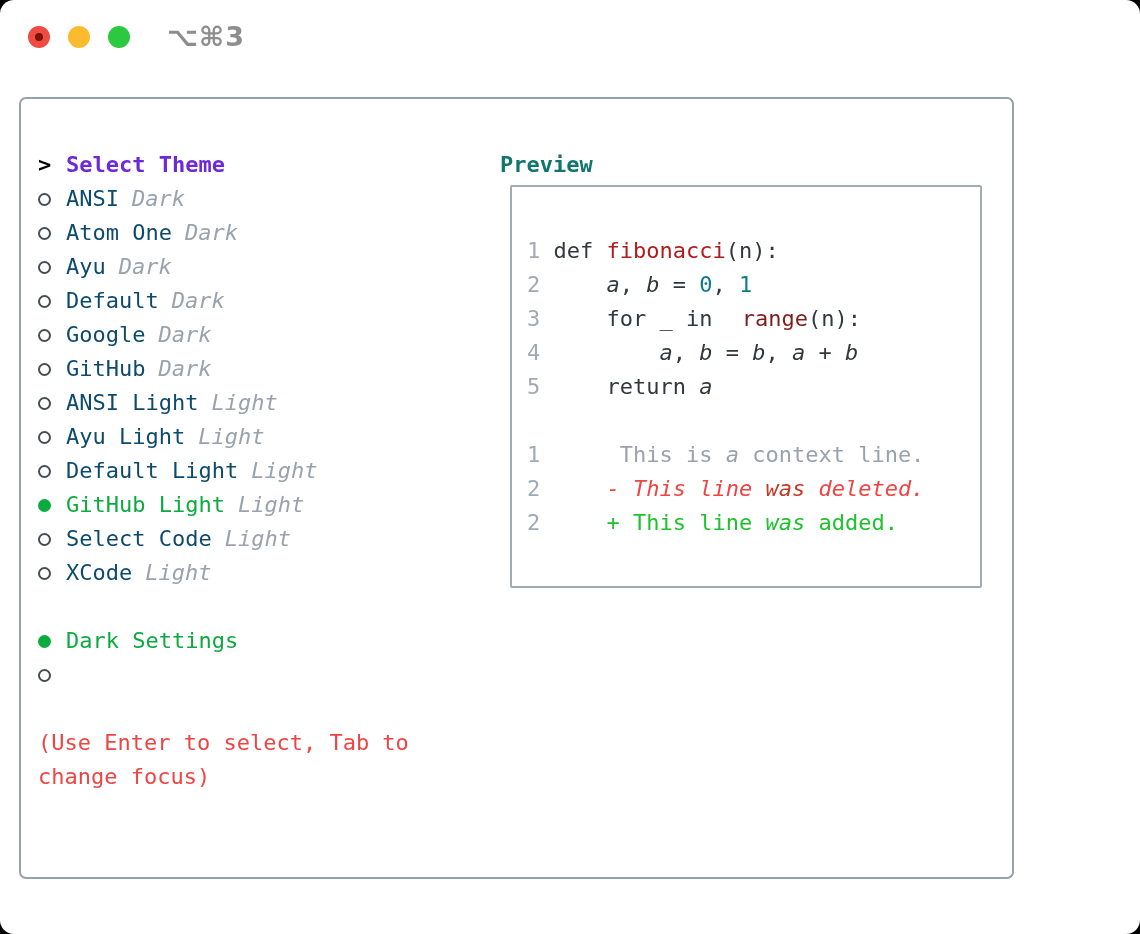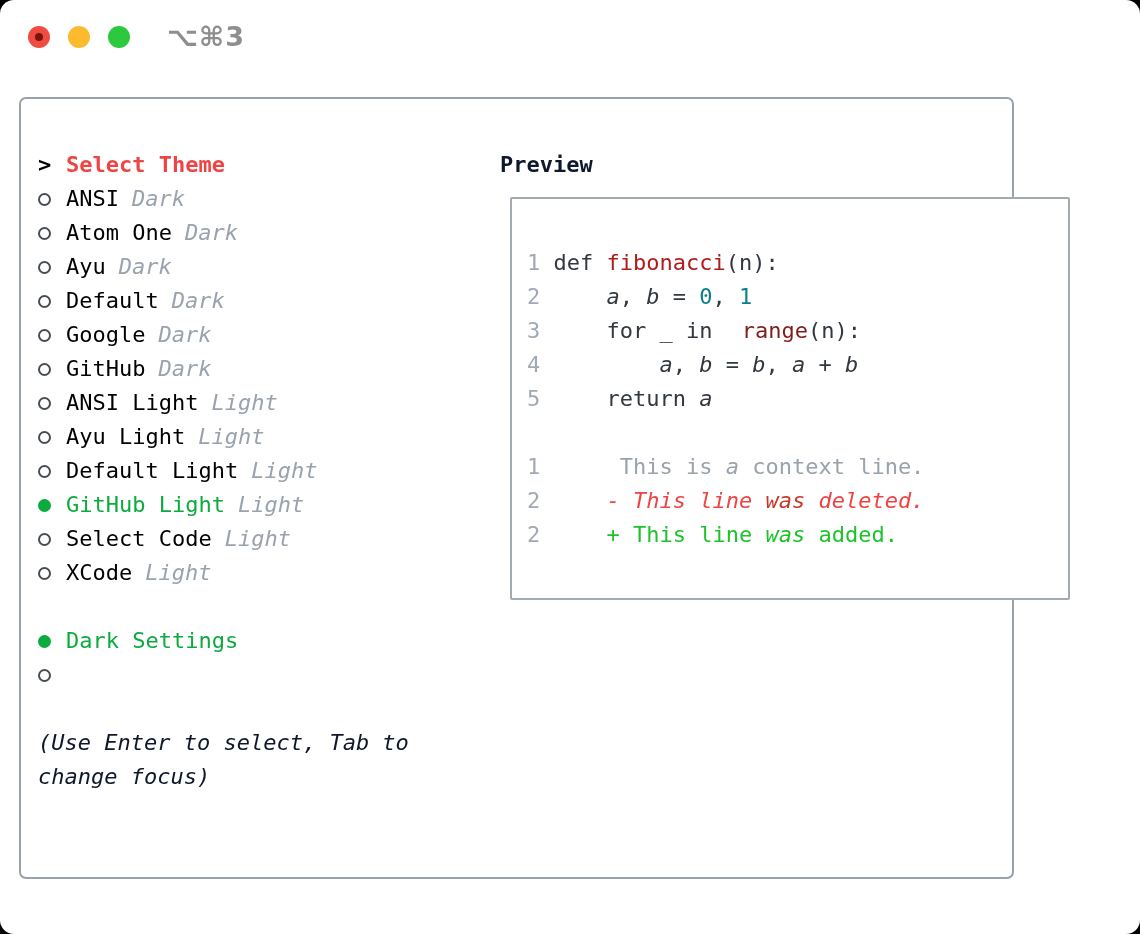--- a/index.html
+++ b/index.html
@@ -30,36 +30,36 @@
     position:absolute; left:19px; top:97px; width:995px; height:782px;
     border:2px solid #99a1ab; border-radius:7px; background:#fff;
   }
 
   
   .left-col { position:absolute; left:17px; top:49px; font-size:22px; }
   .row { display:flex; height:34px; line-height:34px; white-space:pre; }
   .spacer-row { height:34px; }
   .marker { width:28px; flex:0 0 28px; }
   .gt { color:#000; font-weight:bold; }
-  .header-label { color:#ef4444; font-weight:bold; }
+  .header-label { color:#6d28d9; font-weight:bold; }
   .circle { display:inline-block; width:13px; height:13px; margin-top:10px;
             border:2px solid #464d55; border-radius:50%; }
   .circle.filled { background:#0cab3f; border-color:#0cab3f; }
-  .t-name { color:#000000; }
+  .t-name { color:#0c4a6e; }
   .selected .t-name { color:#0cab3f; }
   .t-variant { color:#9aa2ae; font-style:italic; margin-left:13px; }
   .apply-label { color:#000; }
-  .hint-line { height:34px; line-height:34px; color:#0f172a; font-style:italic;
+  .hint-line { height:34px; line-height:34px; color:#ef4444; 
                white-space:pre; }
 
   
   .preview-title { position:absolute; left:479px; top:49px; height:34px;
-    line-height:34px; font-size:22px; font-weight:bold; color:#0f172a; }
+    line-height:34px; font-size:22px; font-weight:bold; color:#0f766e; }
   .preview-box {
-    position:absolute; left:489px; top:98px; width:560px; height:403px;
+    position:absolute; left:489px; top:86px; width:472px; height:403px;
     border:2px solid #a2aab2; border-radius:2px; background:#fff;
   }
   .code-lines { position:absolute; left:15px; top:47px; font-size:22px; }
   .code-line { height:34px; line-height:34px; white-space:pre; }
   .lnum { color:#a0a9b4; }
   .tok-plain   { color:#32383f; }
   .tok-func    { color:#b01b1b; }
   .tok-lit     { color:#0d7d8a; }
   .tok-builtin { color:#7f1d1d;margin-left:16px; }
   .tok-var     { color:#32383f; font-style:italic; }

